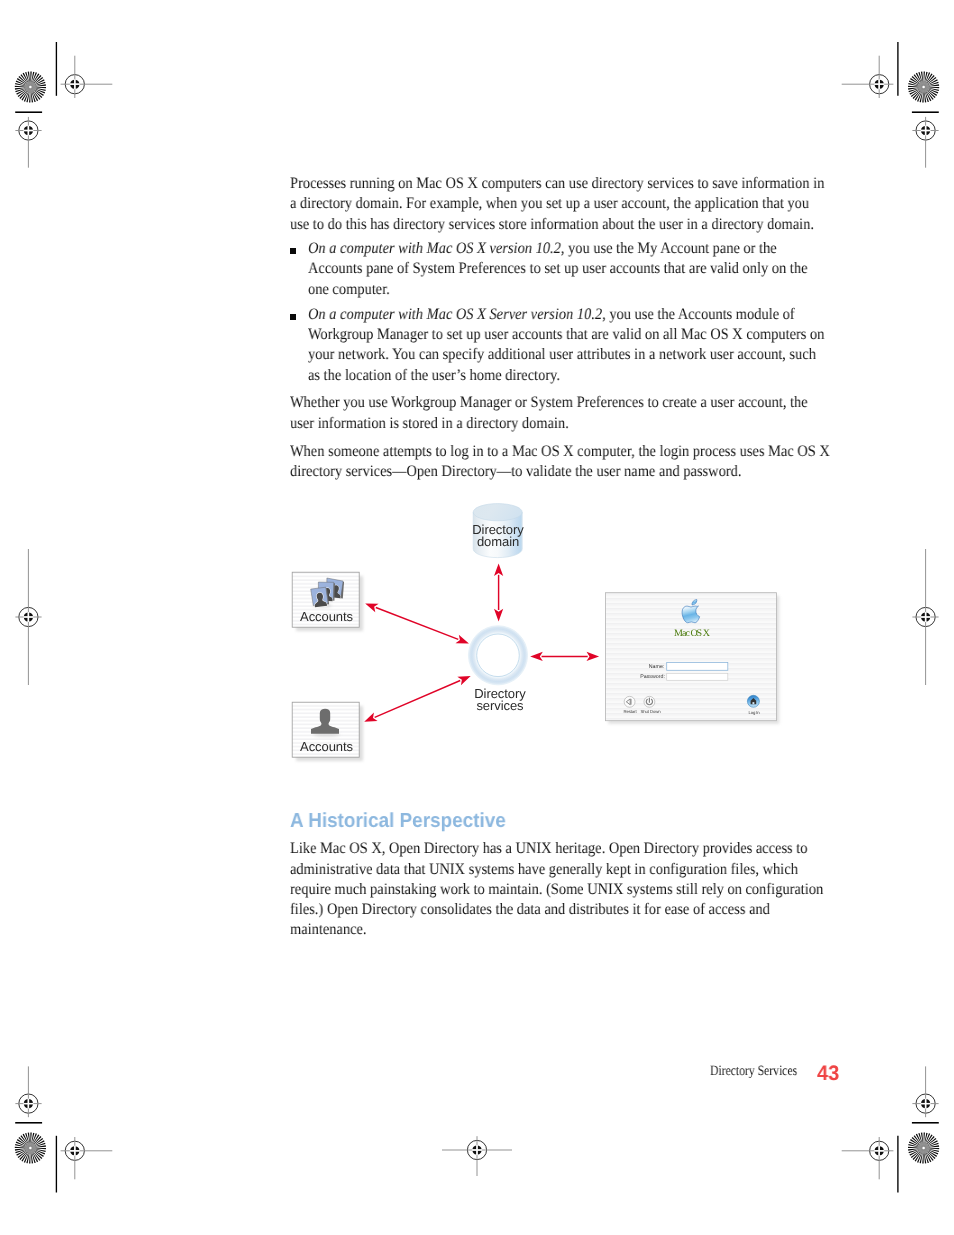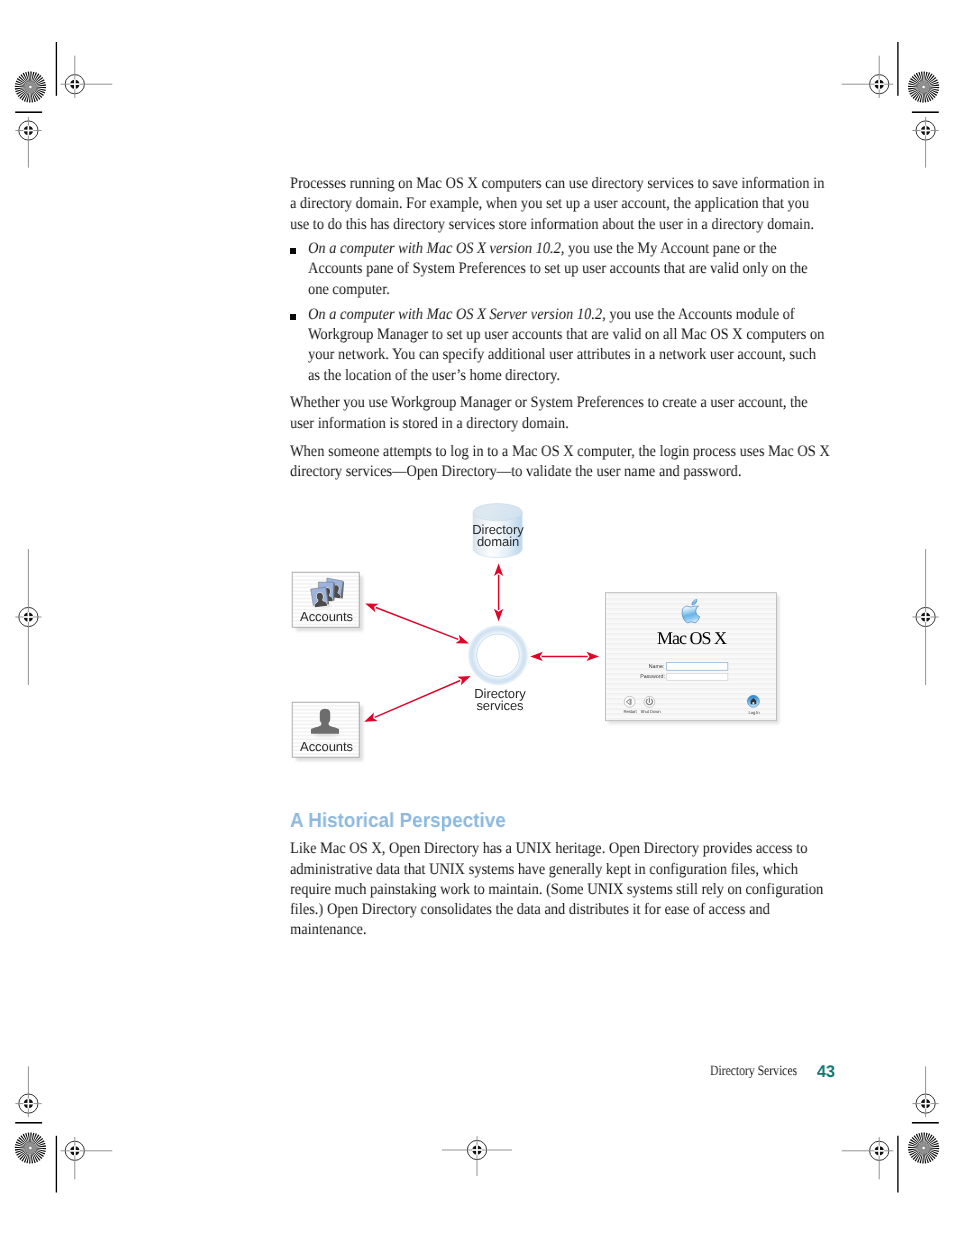--- a/index.html
+++ b/index.html
@@ -11,27 +11,27 @@
   .tx{position:absolute;white-space:pre;will-change:transform;font-size:16.0px;color:#151515;letter-spacing:0px;transform:scaleX(0.9015);transform-origin:left top;}
   .tx i{font-style:italic;}
   .bullet{position:absolute;width:6.6px;height:6.1px;background:#0a0a0a;}
 
   h2.section{position:absolute;will-change:transform;font-family:"Liberation Sans",sans-serif;
      font-size:20.3px;font-weight:bold;color:#8db8df;margin:0;white-space:pre;letter-spacing:0px;
      transform:scaleX(0.932);transform-origin:left top;}
 
   .footer-t{position:absolute;will-change:transform;font-size:14.2px;color:#1c1c1c;white-space:pre;transform:scaleX(0.822);transform-origin:left top;}
   .footer-n{position:absolute;will-change:transform;font-family:"Liberation Sans",sans-serif;font-weight:bold;
-     font-size:17px;color:#0f766e;white-space:pre;transform:scaleX(0.95);transform-origin:left top;}
+     font-size:21px;color:#ef4444;white-space:pre;transform:scaleX(0.95);transform-origin:left top;}
 
   
   .dlab{position:absolute;will-change:transform;font-family:"Liberation Sans",sans-serif;font-size:13px;
         color:#2b2b2b;white-space:pre;text-align:center;line-height:12.1px;letter-spacing:-0.07px;}
-  .osx-title{position:absolute;will-change:transform;font-family:"Liberation Serif",serif;font-size:18px;
-        color:#000000;text-align:center;white-space:pre;letter-spacing:-1.0px;}
+  .osx-title{position:absolute;will-change:transform;font-family:"Liberation Serif",serif;font-size:10px;
+        color:#4d7c0f;text-align:center;white-space:pre;letter-spacing:-1.0px;}
   .flab{position:absolute;will-change:transform;font-family:"Liberation Sans",sans-serif;font-size:5.3px;
         color:#303030;text-align:right;white-space:pre;}
   .blab{position:absolute;will-change:transform;font-family:"Liberation Sans",sans-serif;font-size:4.3px;
         color:#3a3a3a;text-align:center;white-space:pre;letter-spacing:-0.12px;}
 </style>
 </head>
 <body>
 
 <div class="page">
 

